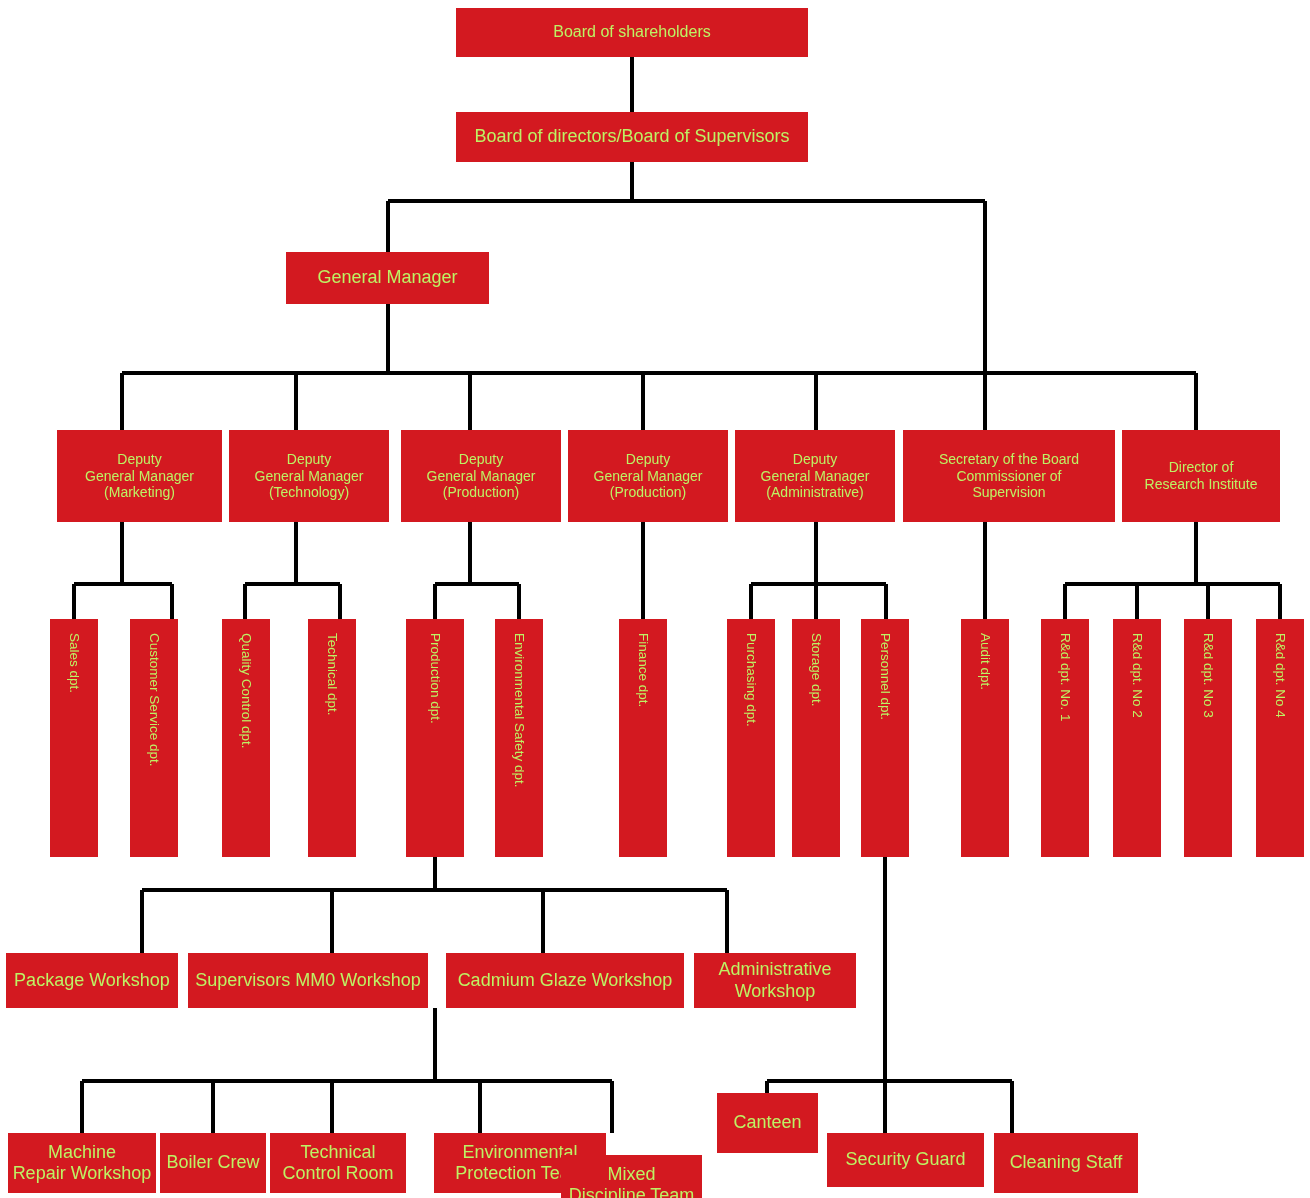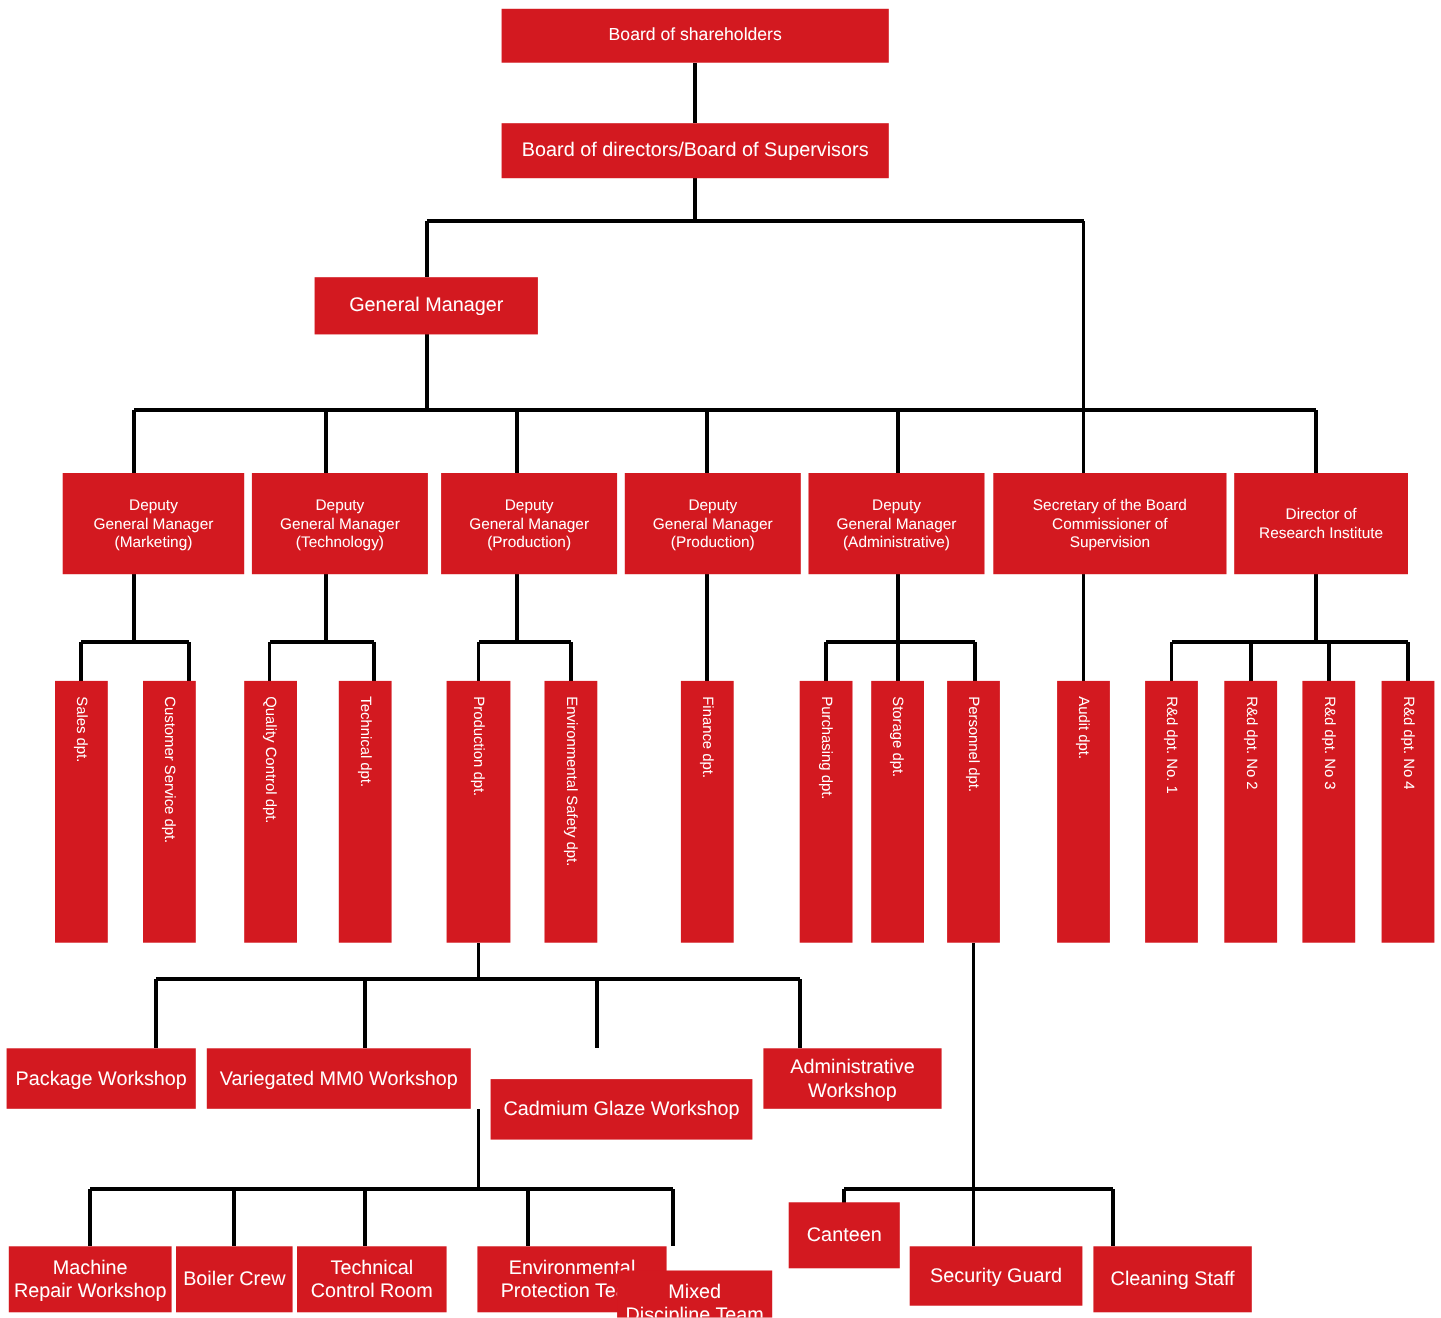--- a/index.html
+++ b/index.html
@@ -19,21 +19,21 @@
     position: absolute;
     left: 0;
     top: 0;
     width: 1310px;
     height: 1198px;
     pointer-events: none;
   }
   .node {
     position: absolute;
     background: #d31920;
-    color: #ffffff;
+    color: #bef264;
     display: flex;
     align-items: center;
     justify-content: center;
     text-align: center;
     line-height: 1.18;
     box-sizing: border-box;
     z-index: 2;
   }
   .node span {
     display: block;
@@ -226,23 +226,23 @@
     <span>R&amp;d dpt. No 3</span>
   </div>
   <div class="node vert s13" style="left:1256px; top:619px; width:48px; height:238px;">
     <span>R&amp;d dpt. No 4</span>
   </div>
 
   <div class="node s15" style="left:6px; top:953px; width:172px; height:55px;">
     <span>Package Workshop</span>
   </div>
   <div class="node s15" style="left:188px; top:953px; width:240px; height:55px;">
-    <span>Variegated MM0 Workshop</span>
-  </div>
-  <div class="node s15" style="left:446px; top:953px; width:238px; height:55px;margin-top:28px;">
+    <span>Supervisors MM0 Workshop</span>
+  </div>
+  <div class="node s15" style="left:446px; top:953px; width:238px; height:55px;">
     <span>Cadmium Glaze Workshop</span>
   </div>
   <div class="node s15" style="left:694px; top:953px; width:162px; height:55px;">
     <span>Administrative
 Workshop</span>
   </div>
 
   <div class="node s15" style="left:8px; top:1133px; width:148px; height:60px;">
     <span>Machine
 Repair Workshop</span>

